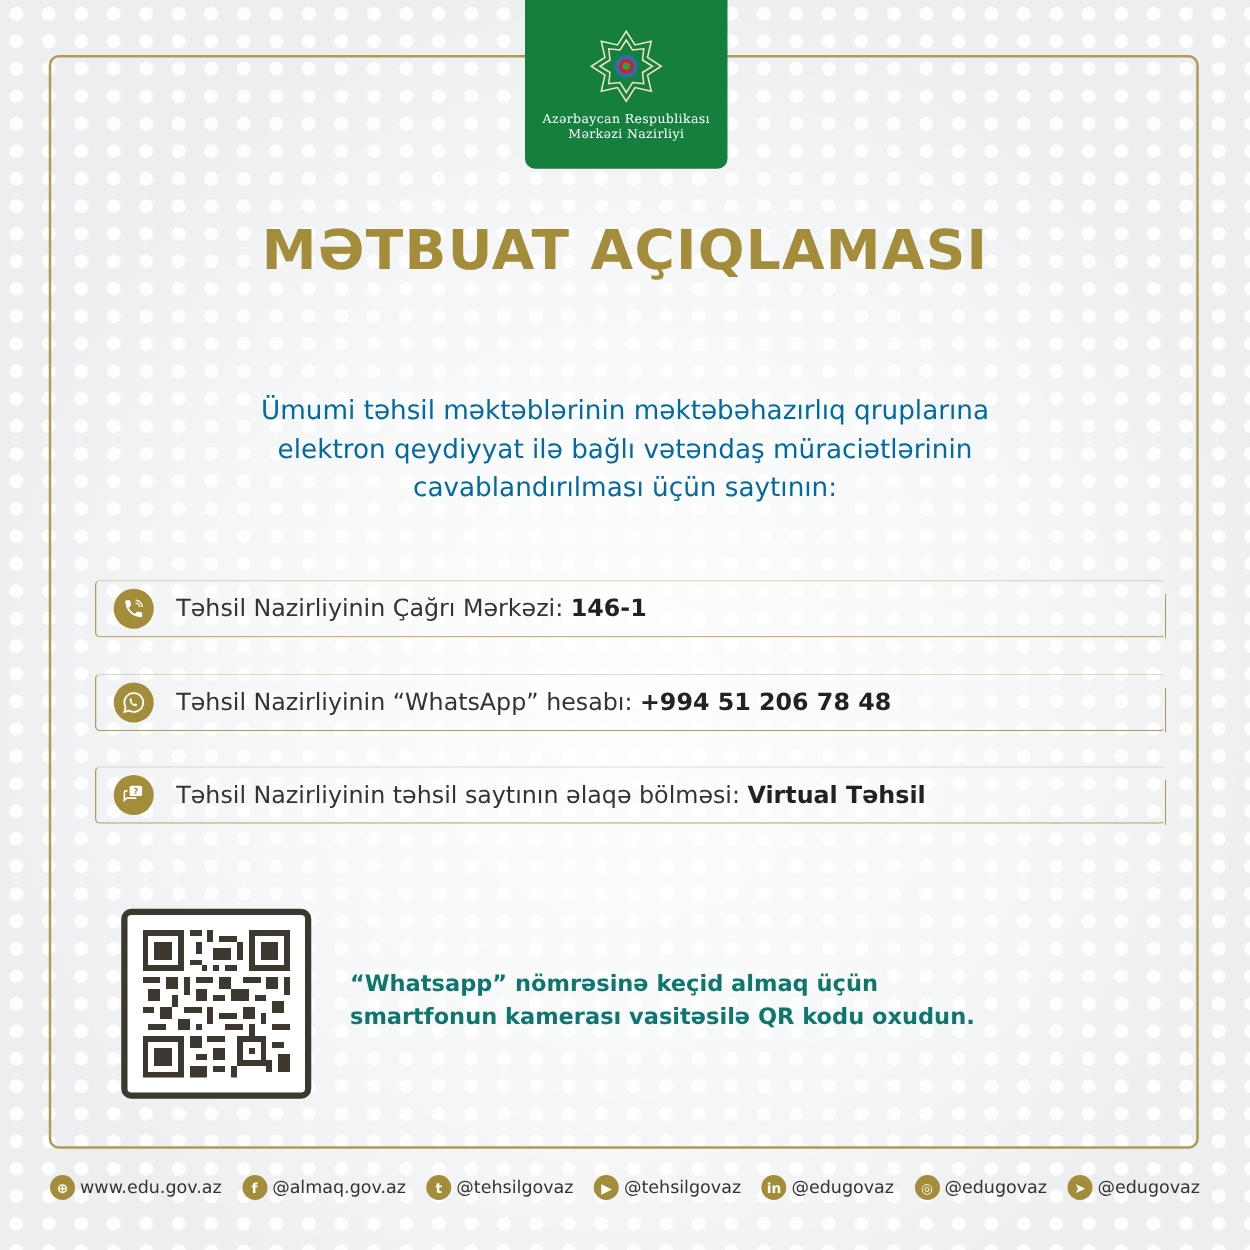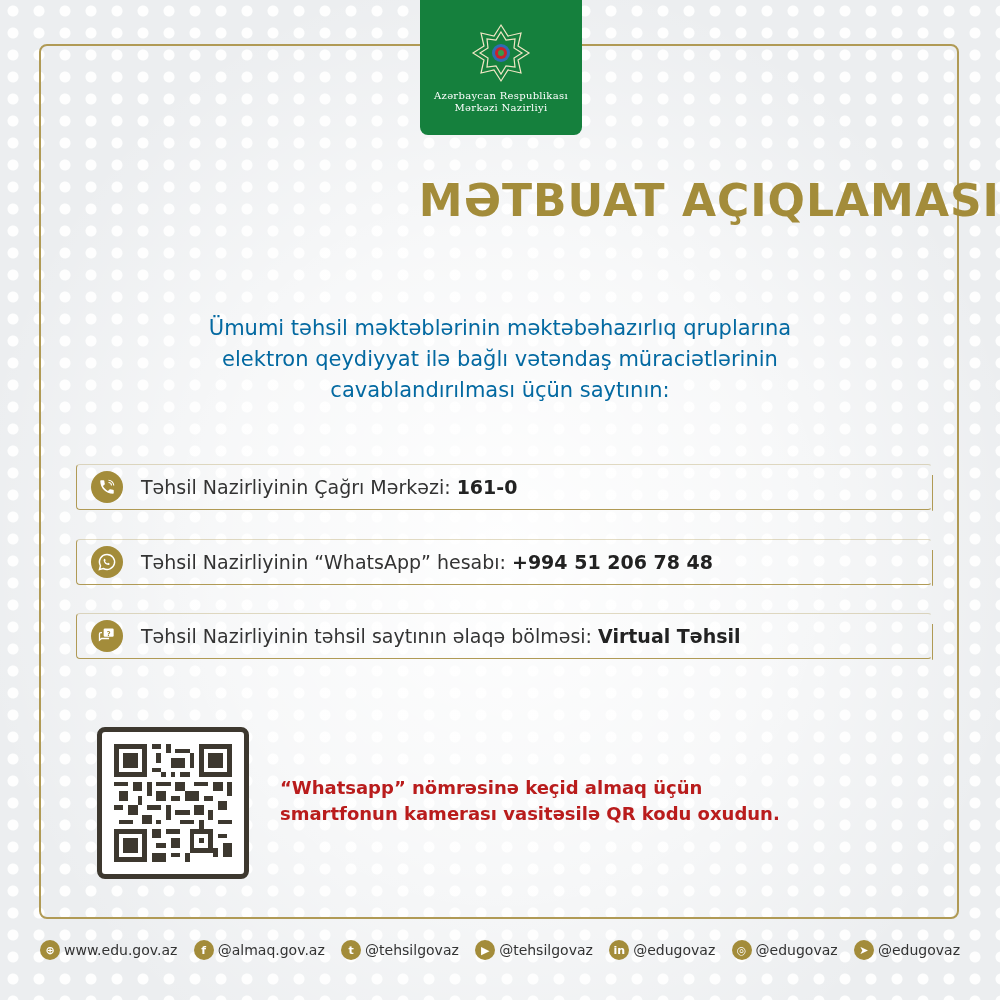--- a/index.html
+++ b/index.html
@@ -23,21 +23,21 @@
   .badge {
     position:absolute; left:420px; top:0; width:162px; height:135px;
     background:#15803d; border-radius:0 0 8px 8px;
     display:flex; flex-direction:column; align-items:center;
     color:#fff; z-index:2;
   }
   .emblem { margin-top:22px; width:62px; height:62px; }
   .badge-line1 { margin-top:6px; font-family:"DejaVu Serif", serif; font-size:10px; letter-spacing:0.3px; }
   .badge-line2 { font-family:"DejaVu Serif", serif; font-size:10px; letter-spacing:0.3px; margin-top:1px; }
   .title {
-    position:absolute; left:0; right:0; top:175px; text-align:right;
+    position:absolute; left:0; right:0; top:175px; text-align:center;
     font-family:"DejaVu Sans", sans-serif; font-weight:bold;
     font-size:44px; color:#a38c3a; letter-spacing:1px;
   }
   .intro {
     position:absolute; left:100px; right:100px; top:313px; text-align:center;
     font-size:21px; line-height:31px; color:#0369a1;
   }
   .row {
     position:absolute; left:76px; width:856px; height:46px;
     border-left:1.5px solid #b09a55; border-bottom:1.5px solid #b09a55;
@@ -59,21 +59,21 @@
   .row1 { top:464px; }
   .row2 { top:539px;text-align:center; }
   .row3 { top:613px; }
   .qr {
     position:absolute; left:97px; top:727px; width:152px; height:152px;
     border:5px solid #3d382f; border-radius:8px; box-sizing:border-box;
     background:#fff; display:flex; align-items:center; justify-content:center;
   }
   .qr-text {
     position:absolute; left:280px; top:775px; font-size:18px; line-height:26px;
-    font-weight:bold; color:#b91c1c;
+    font-weight:bold; color:#0f766e;
   }
   .footer {
     position:absolute; left:40px; right:40px; top:938px; height:24px;
     display:flex; justify-content:space-between; align-items:center;
   }
   .f-item { display:flex; align-items:center; font-size:14px; color:#333; }
   .f-icon {
     width:20px; height:20px; border-radius:50%; background:#a38c3a; margin-right:4px;
     display:flex; align-items:center; justify-content:center; color:#fff;
     font-size:11px; font-weight:bold; font-family:"DejaVu Sans", sans-serif;
@@ -107,21 +107,21 @@
   <div>cavablandırılması üçün saytının:</div>
 </div>
 
 <div class="row row1">
   <span class="icon">
     <svg width="18" height="18" viewBox="0 0 24 24">
         <path fill="#fff" d="M6.6 10.8c1.4 2.8 3.8 5.1 6.6 6.6l2.2-2.2c.3-.3.7-.4 1-.2 1.1.4 2.3.6 3.6.6.6 0 1 .4 1 1V20c0 .6-.4 1-1 1C10.6 21 3 13.4 3 4c0-.6.4-1 1-1h3.5c.6 0 1 .4 1 1 0 1.3.2 2.5.6 3.6.1.3 0 .7-.2 1L6.6 10.8z"></path>
         <path fill="none" stroke="#fff" stroke-width="1.5" d="M14 3a7 7 0 0 1 7 7M14 6a4 4 0 0 1 4 4"></path>
       </svg>
   </span>
-  <span class="text"><span>Təhsil Nazirliyinin Çağrı Mərkəzi: </span><b>161-0</b></span>
+  <span class="text"><span>Təhsil Nazirliyinin Çağrı Mərkəzi: </span><b>146-1</b></span>
 </div>
 
 <div class="row row2">
   <span class="icon">
     <svg width="20" height="20" viewBox="0 0 24 24">
         <path fill="none" stroke="#fff" stroke-width="1.8" d="M12 3a9 9 0 0 0-7.8 13.5L3 21l4.6-1.2A9 9 0 1 0 12 3z"></path>
         <path fill="#fff" d="M9 8c.3 0 .5 0 .7.5l.6 1.4c0 .2 0 .4-.2.6l-.5.6c.6 1.2 1.5 2 2.7 2.6l.6-.6c.2-.2.4-.2.6-.1l1.4.7c.3.1.4.3.3.6-.2.8-.9 1.4-1.7 1.3C10.6 15.300 8.4 13 8 10.4 7.900 9.200 8.400 8 9 8z"></path>
       </svg>
   </span>
   <span class="text"><span>Təhsil Nazirliyinin “WhatsApp” hesabı: </span><b>+994 51 206 78 48</b></span>

